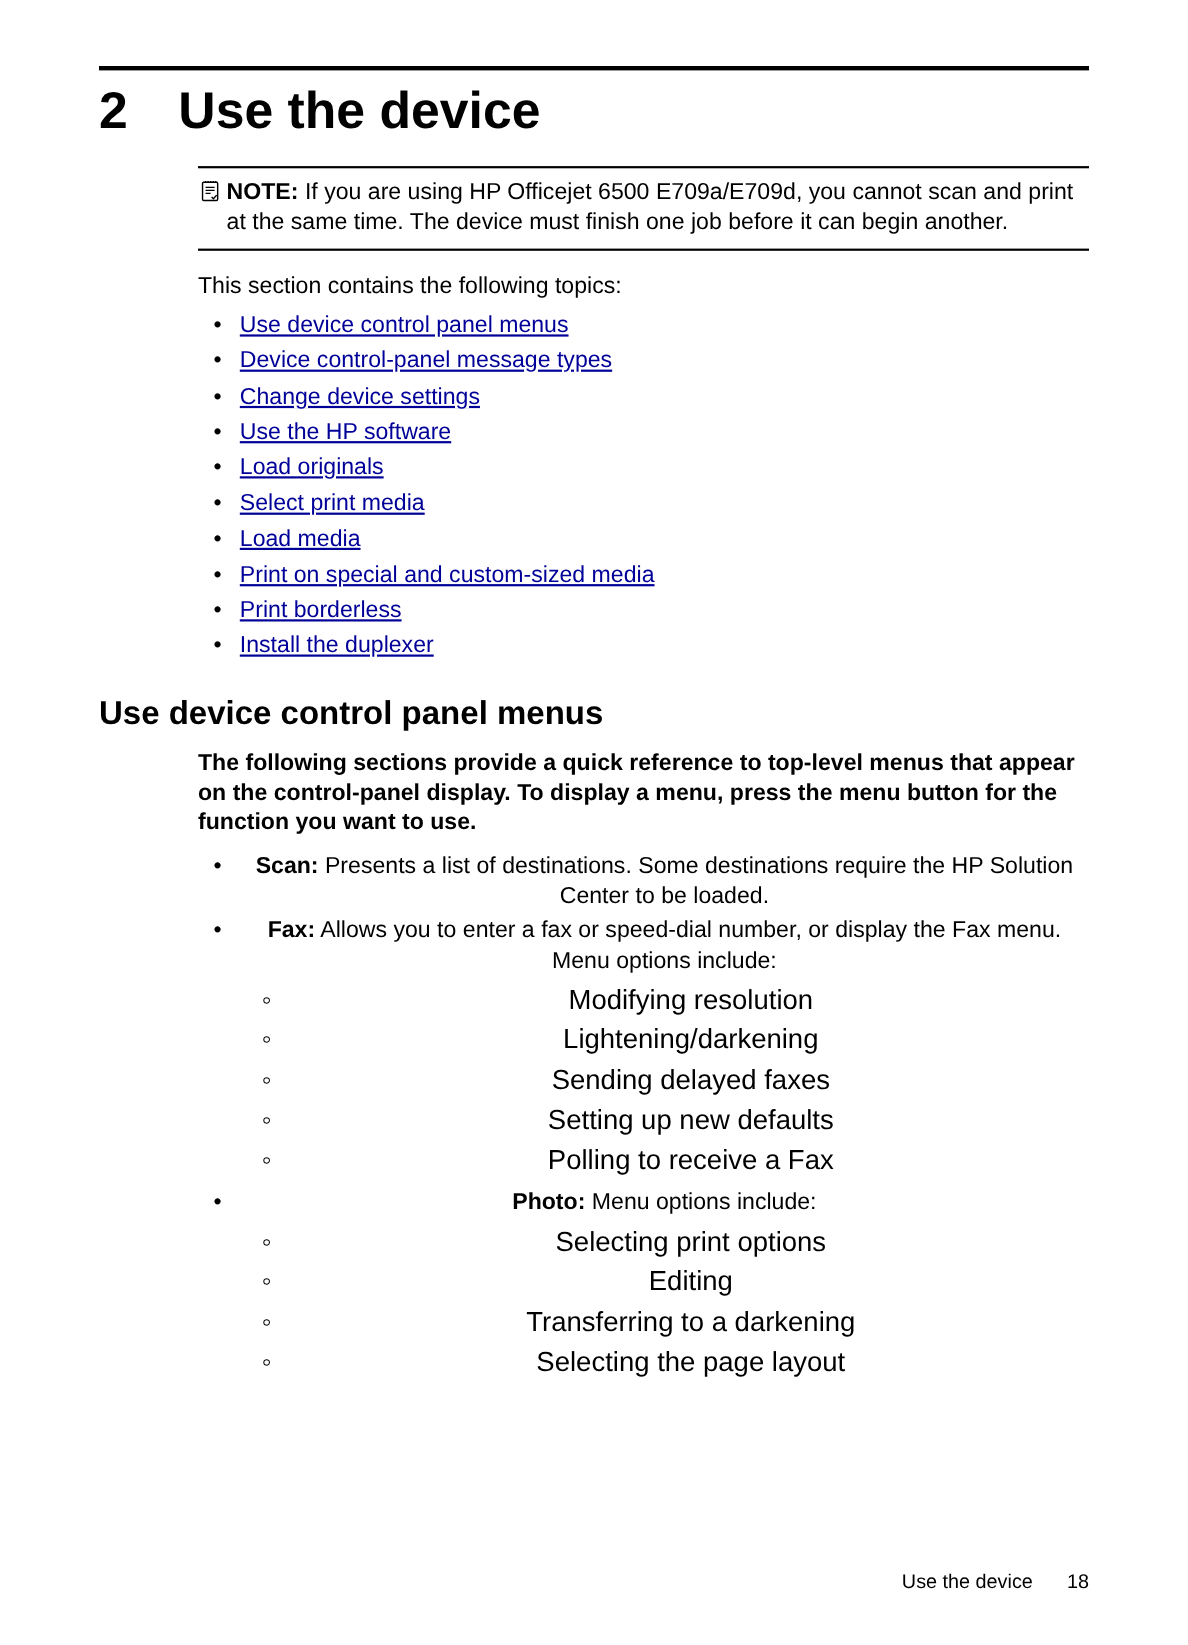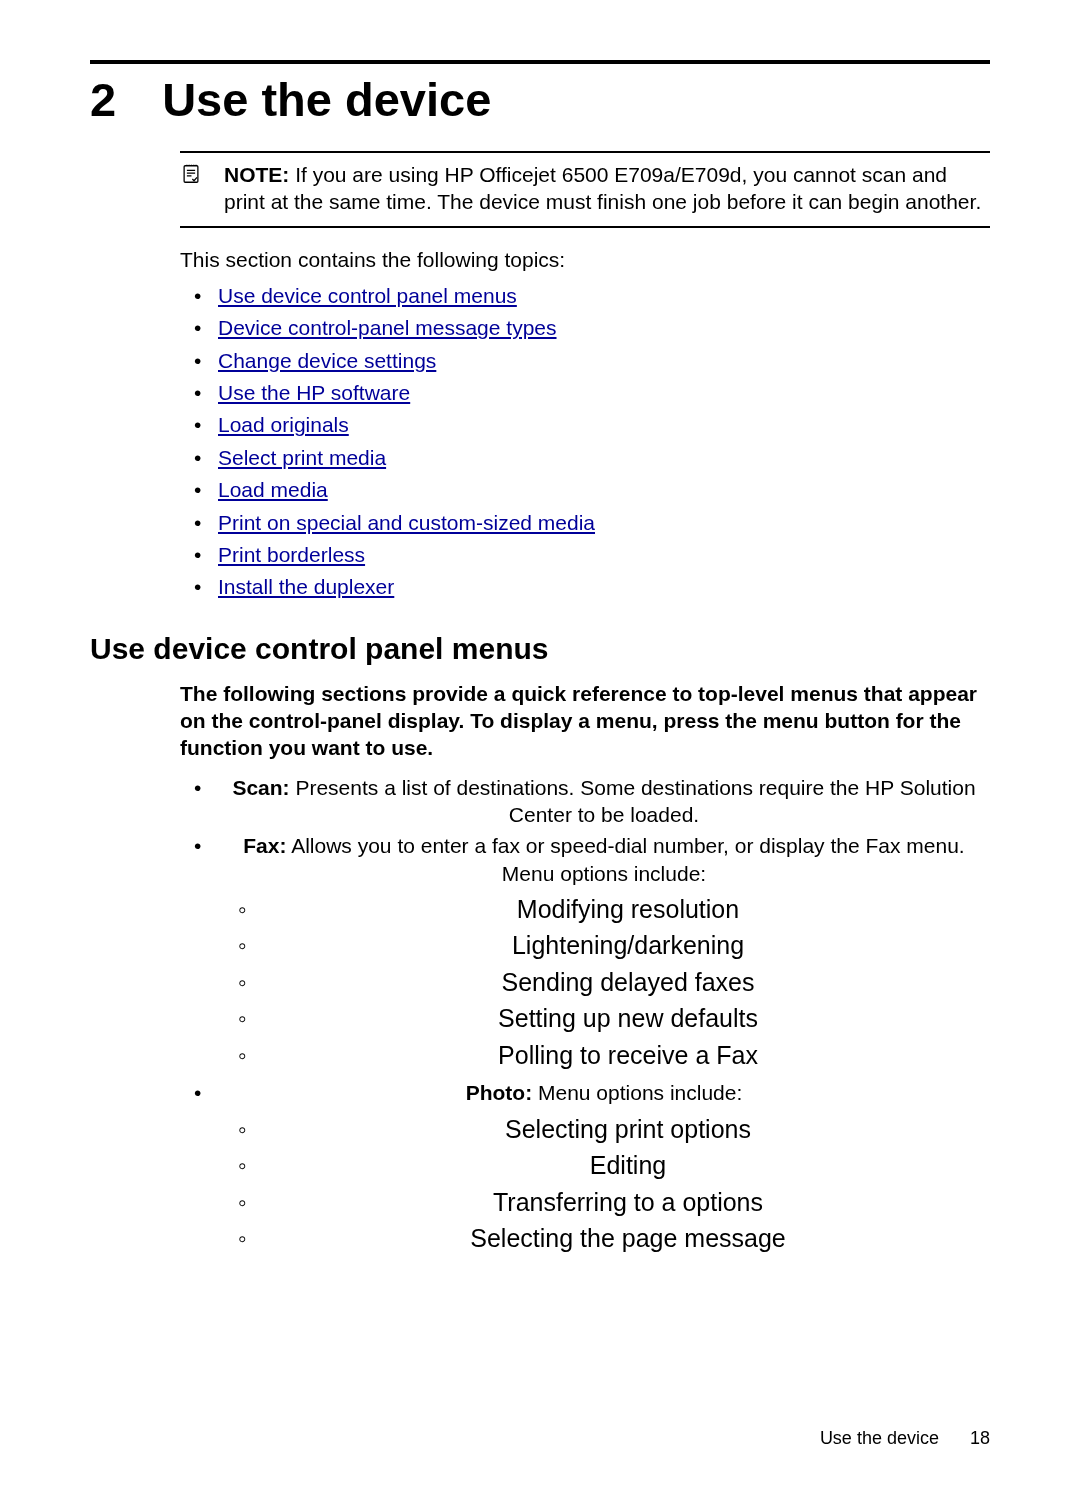--- a/index.html
+++ b/index.html
@@ -41,21 +41,21 @@
     margin-left: 90px;
     margin-right: 0;
   }
   .note-box {
     border-top: 2px solid #000;
     border-bottom: 2px solid #000;
     padding: 8px 0 10px 0;
     margin: 0 0 18px 0;
     display: flex;
     align-items: flex-start;
-    gap: 22px;
+    gap: 4px;
   }
   .note-icon svg {
     width: 22px;
     height: 22px;
     margin-top: 2px;
     flex: 0 0 auto;
   }
   .note-text {
     font-size: 21px;
     line-height: 1.3;
@@ -219,22 +219,22 @@
           <li><span>Setting up new defaults</span></li>
           <li><span>Polling to receive a Fax</span></li>
         </ul>
       </li>
       <li>
         <span class="bold-lead">Photo:</span>
         <span>Menu options include:</span>
         <ul class="sub-list">
           <li><span>Selecting print options</span></li>
           <li><span>Editing</span></li>
-          <li><span>Transferring to a options</span></li>
-          <li><span>Selecting the page message</span></li>
+          <li><span>Transferring to a darkening</span></li>
+          <li><span>Selecting the page layout</span></li>
         </ul>
       </li>
     </ul>
   </div>
 
   <div class="footer">
     <span>Use the device</span>
     <span class="pnum">18</span>
   </div>
 

